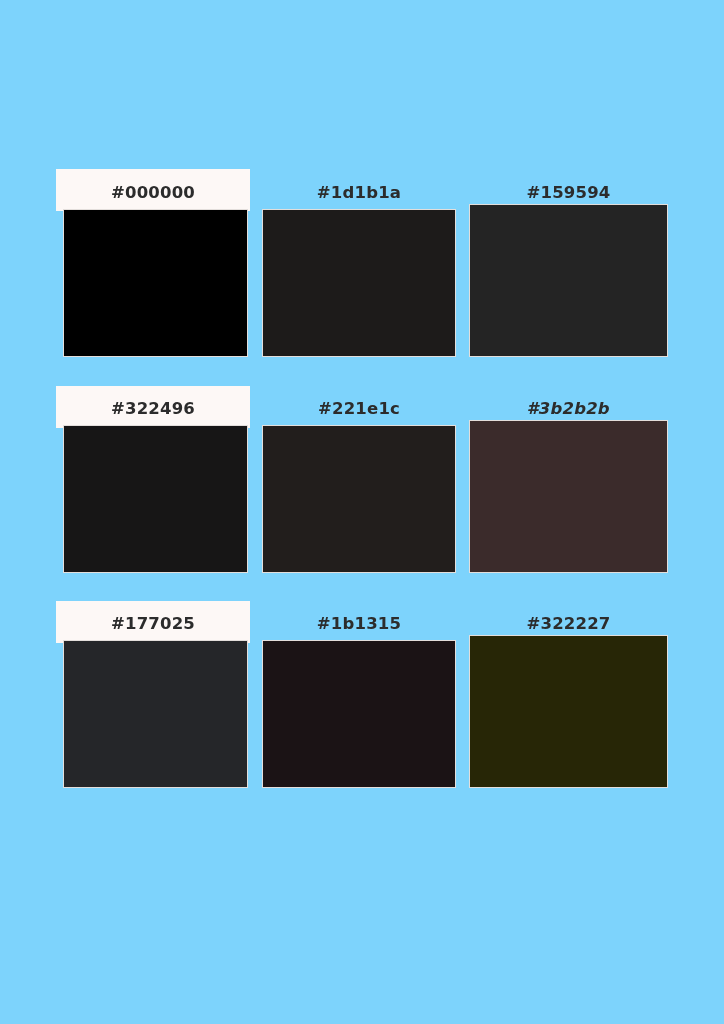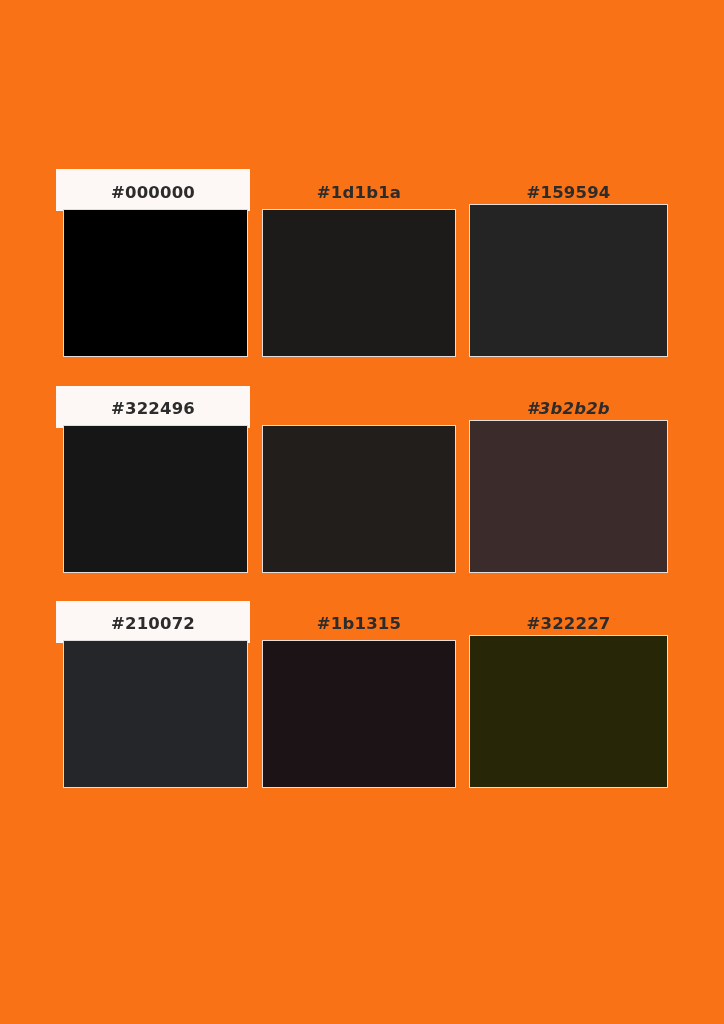--- a/index.html
+++ b/index.html
@@ -66,21 +66,21 @@
 
   .swatch-chip {
     position: absolute;
     box-sizing: border-box;
     border: 1px solid #e3dedb;
   }
 </style>
 </head>
 <body>
 
-<div id="palette-page" style="background: #f97316;">
+<div id="palette-page" style="background: #7dd3fc;">
   <div class="palette-grid" id="palette-grid">
       <div class="swatch-cell" style="left: 0px; top: 0px; width: 724px; height: 1024px;">
         <div class="label-band tinted" style="position: absolute; left: 56px; top: 169px; width: 194px; height: 42px;"></div>
         <div class="swatch-label" style="left: 56px; top: 183px; width: 194px;">#000000</div>
         <div class="swatch-chip" style="left: 63px; top: 209px; width: 185px; height: 148px; background-color: rgb(0, 0, 0);"></div>
       </div>
       <div class="swatch-cell" style="left: 0px; top: 0px; width: 724px; height: 1024px;">
         <div class="label-band" style="position: absolute; left: 262px; top: 169px; width: 194px; height: 42px;"></div>
         <div class="swatch-label" style="left: 262px; top: 183px; width: 194px;">#1d1b1a</div>
         <div class="swatch-chip" style="left: 262px; top: 209px; width: 194px; height: 148px; background-color: rgb(29, 27, 26);"></div>
@@ -90,30 +90,31 @@
         <div class="swatch-label" style="left: 469px; top: 183px; width: 199px;">#159594</div>
         <div class="swatch-chip" style="left: 469px; top: 204px; width: 199px; height: 153px; background-color: rgb(36, 36, 36);"></div>
       </div>
       <div class="swatch-cell" style="left: 0px; top: 0px; width: 724px; height: 1024px;">
         <div class="label-band tinted" style="position: absolute; left: 56px; top: 386px; width: 194px; height: 42px;"></div>
         <div class="swatch-label" style="left: 56px; top: 399px; width: 194px;">#322496</div>
         <div class="swatch-chip" style="left: 63px; top: 425px; width: 185px; height: 148px; background-color: rgb(23, 22, 22);"></div>
       </div>
       <div class="swatch-cell" style="left: 0px; top: 0px; width: 724px; height: 1024px;">
         <div class="label-band" style="position: absolute; left: 262px; top: 386px; width: 194px; height: 42px;"></div>
+        <div class="swatch-label" style="left: 262px; top: 399px; width: 194px;">#221e1c</div>
         <div class="swatch-chip" style="left: 262px; top: 425px; width: 194px; height: 148px; background-color: rgb(34, 30, 28);"></div>
       </div>
       <div class="swatch-cell" style="left: 0px; top: 0px; width: 724px; height: 1024px; font-style: italic;">
         <div class="label-band" style="position: absolute; left: 469px; top: 381px; width: 199px; height: 42px;"></div>
         <div class="swatch-label" style="left: 469px; top: 399px; width: 199px;">#3b2b2b</div>
         <div class="swatch-chip" style="left: 469px; top: 420px; width: 199px; height: 153px; background-color: rgb(59, 43, 43);"></div>
       </div>
       <div class="swatch-cell" style="left: 0px; top: 0px; width: 724px; height: 1024px;">
         <div class="label-band tinted" style="position: absolute; left: 56px; top: 601px; width: 194px; height: 42px;"></div>
-        <div class="swatch-label" style="left: 56px; top: 614px; width: 194px;">#210072</div>
+        <div class="swatch-label" style="left: 56px; top: 614px; width: 194px;">#177025</div>
         <div class="swatch-chip" style="left: 63px; top: 640px; width: 185px; height: 148px; background-color: rgb(37, 38, 41);"></div>
       </div>
       <div class="swatch-cell" style="left: 0px; top: 0px; width: 724px; height: 1024px;">
         <div class="label-band" style="position: absolute; left: 262px; top: 601px; width: 194px; height: 42px;"></div>
         <div class="swatch-label" style="left: 262px; top: 614px; width: 194px;">#1b1315</div>
         <div class="swatch-chip" style="left: 262px; top: 640px; width: 194px; height: 148px; background-color: rgb(27, 19, 21);"></div>
       </div>
       <div class="swatch-cell" style="left: 0px; top: 0px; width: 724px; height: 1024px;">
         <div class="label-band" style="position: absolute; left: 469px; top: 596px; width: 199px; height: 42px;"></div>
         <div class="swatch-label" style="left: 469px; top: 614px; width: 199px;">#322227</div>

